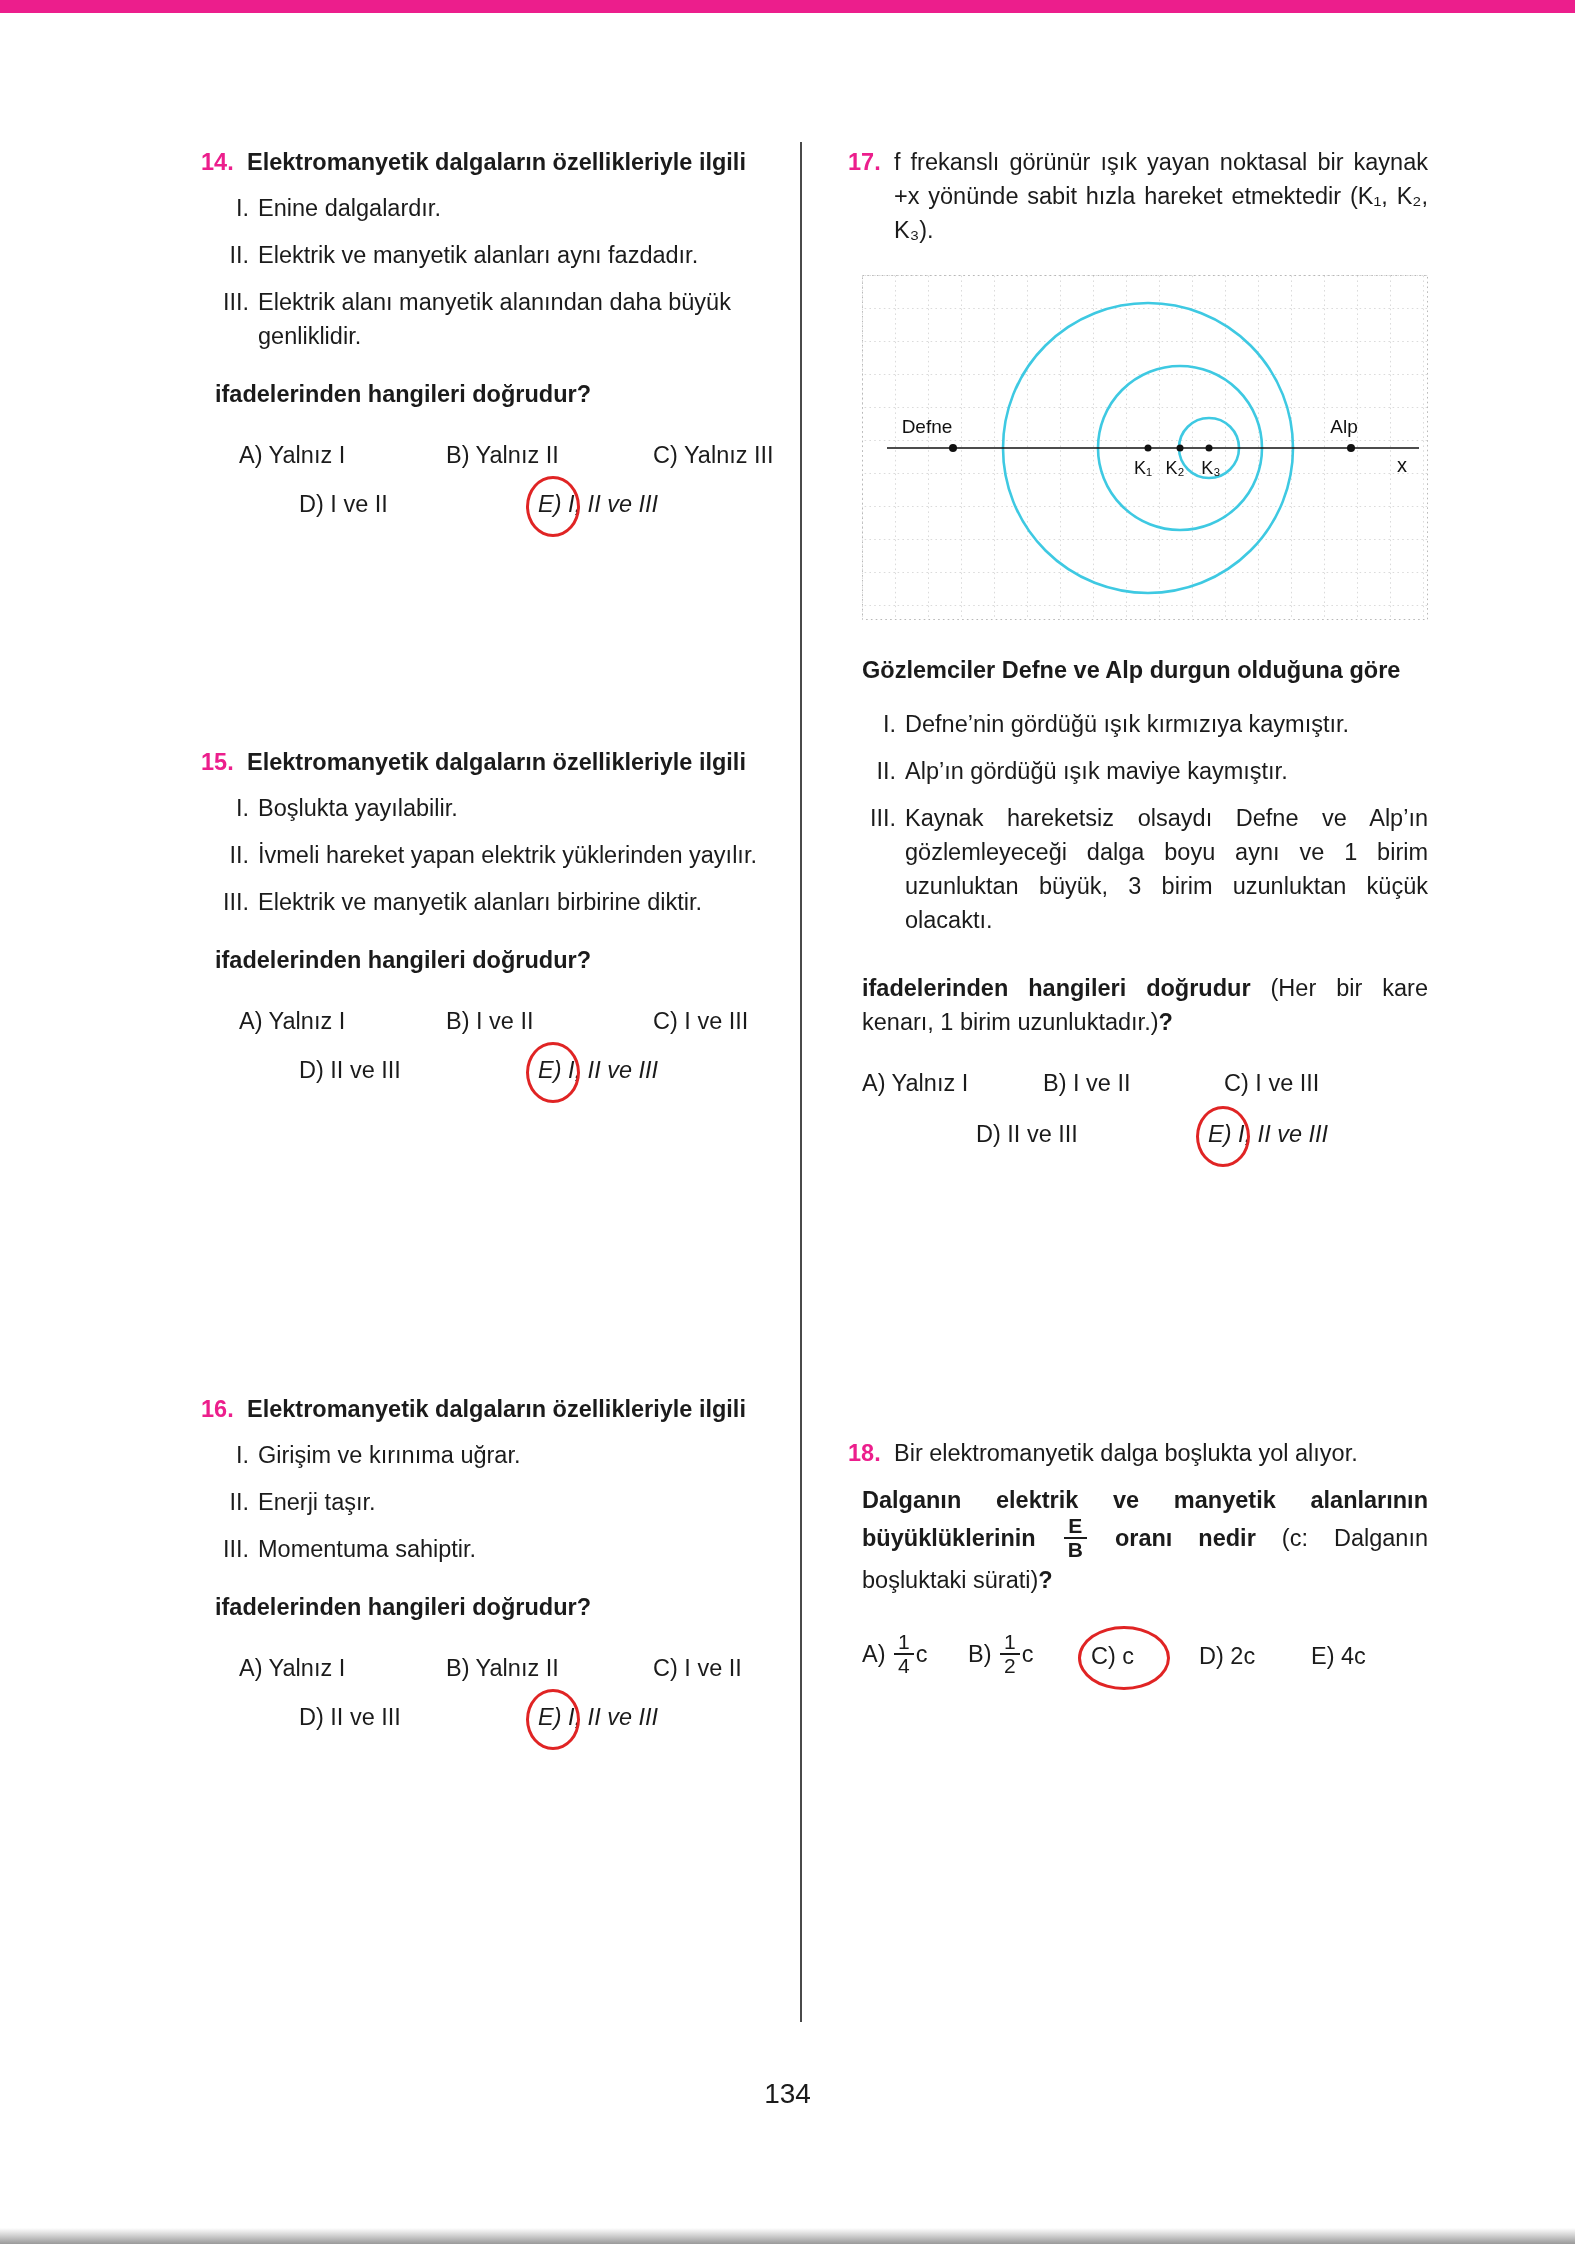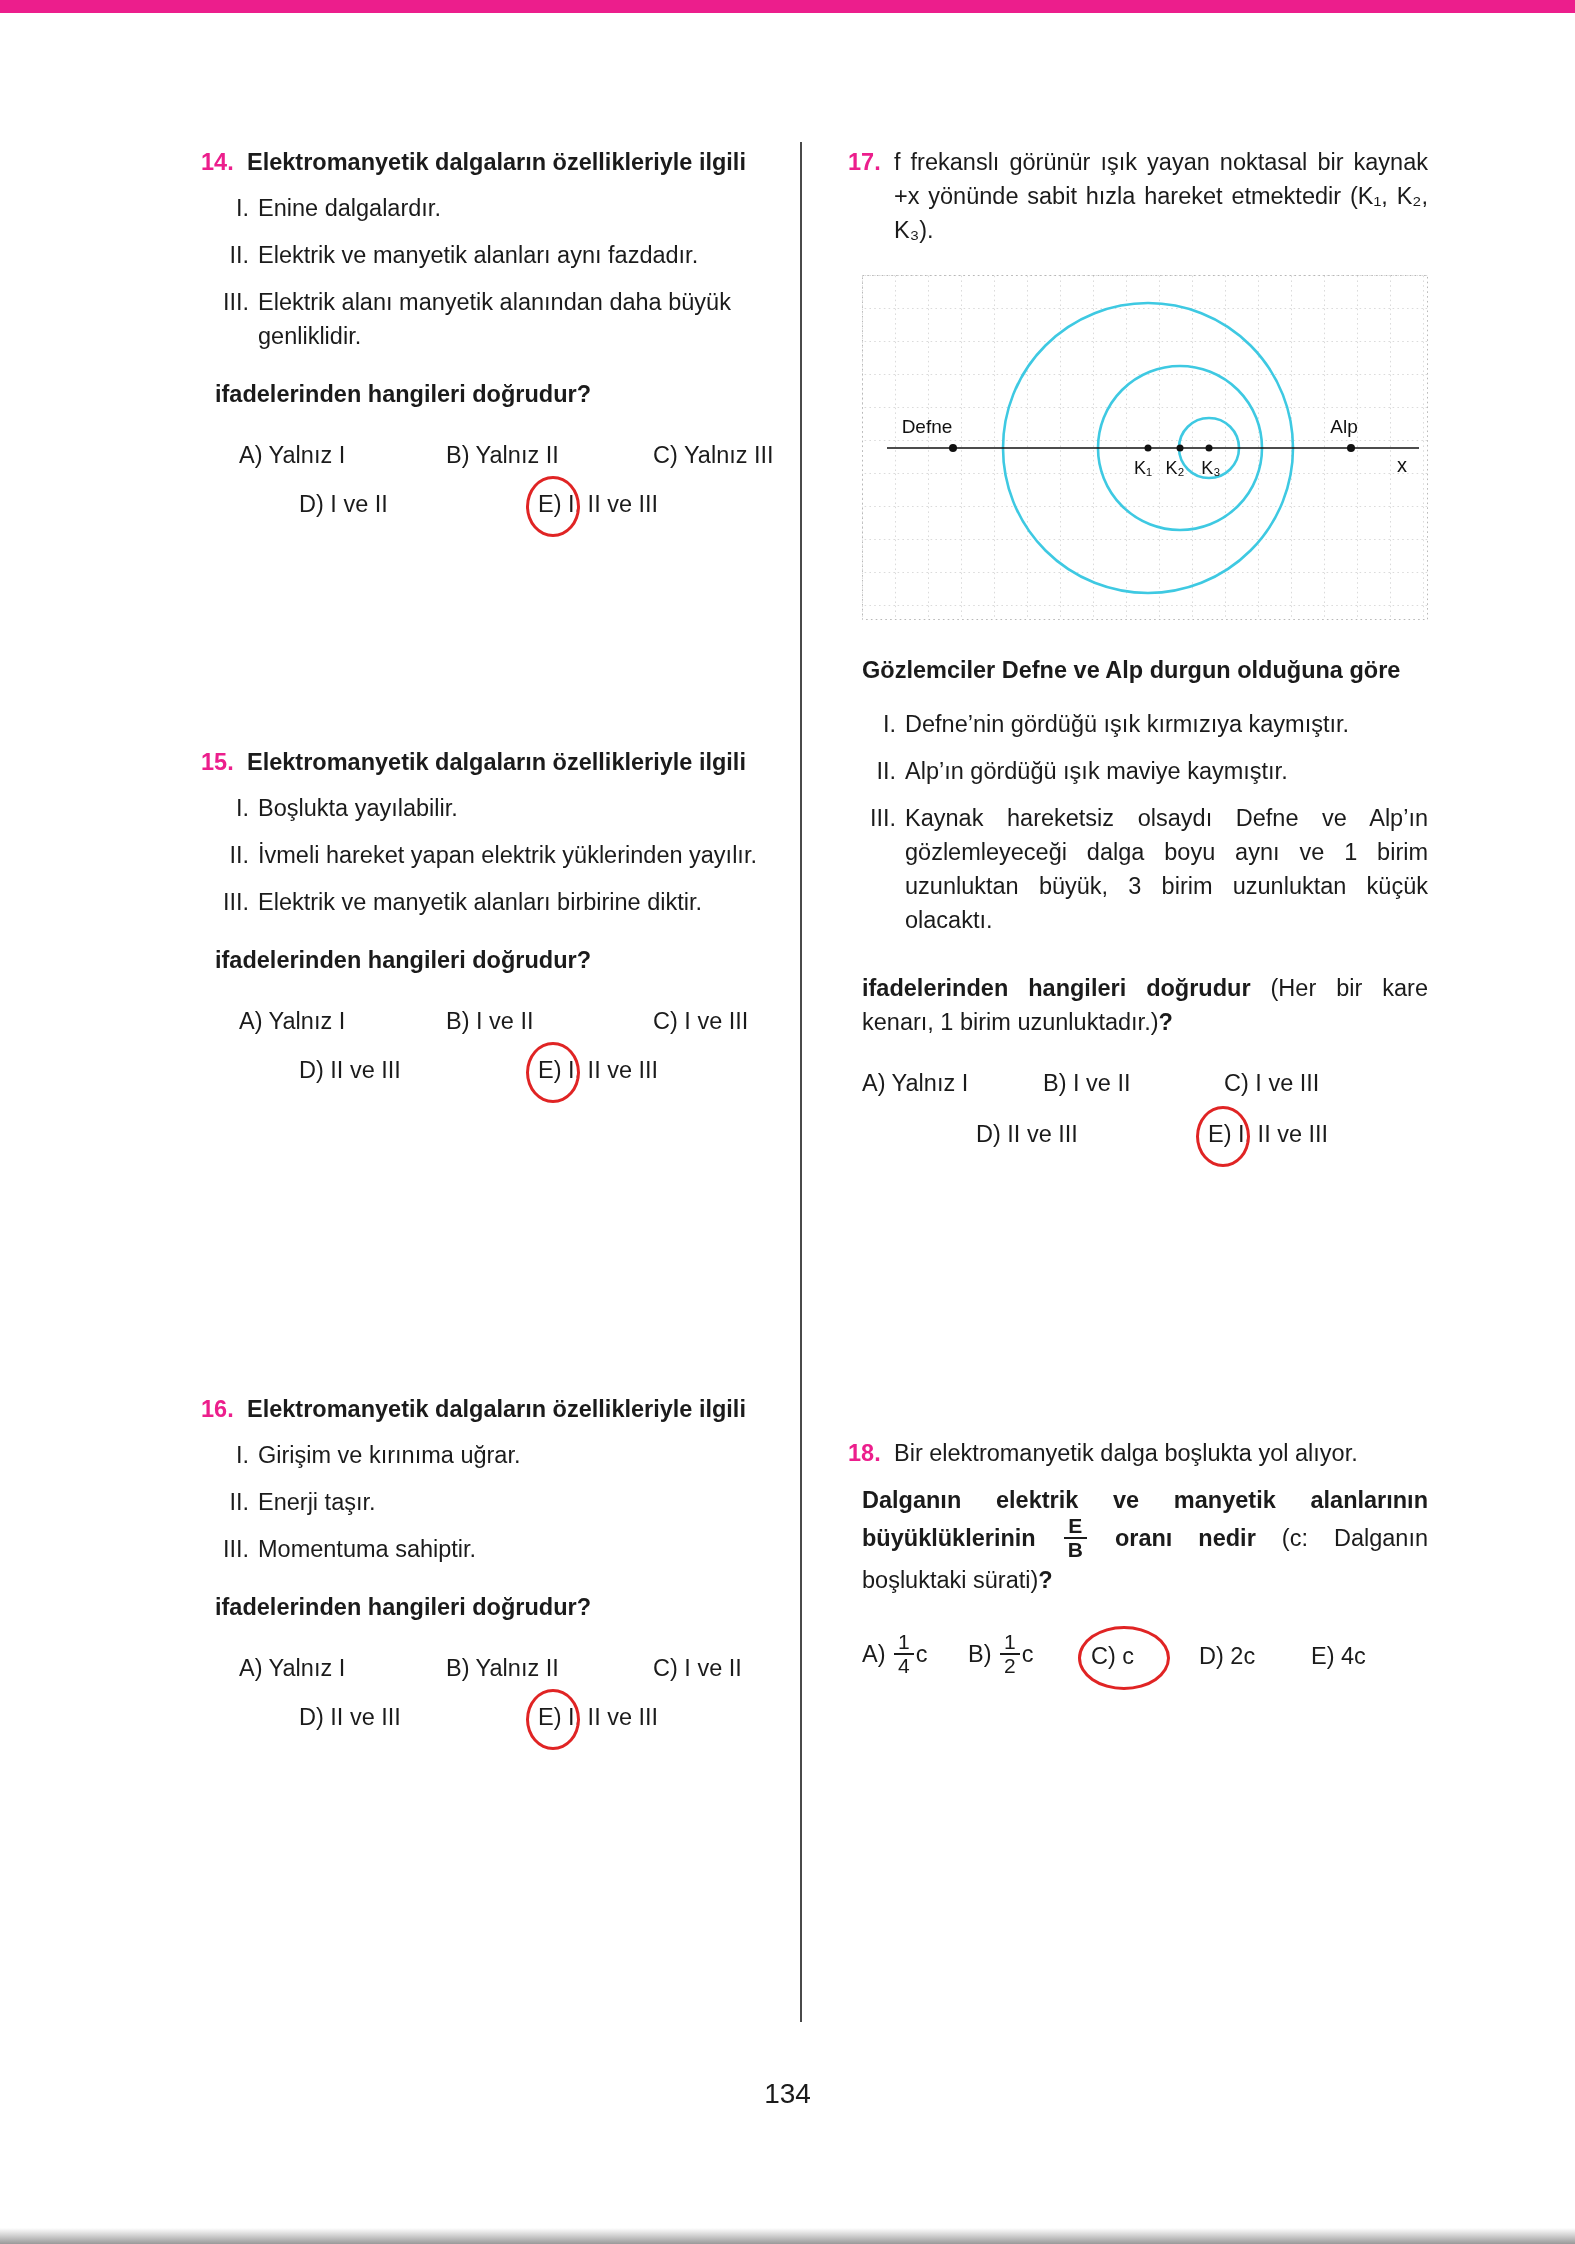--- a/index.html
+++ b/index.html
@@ -28,21 +28,21 @@
   .q-prompt{font-weight:700;margin-top:24px;}
   .q-prompt-mixed{margin-top:34px;text-align:justify;}
   .opts-row1{margin-top:27px;white-space:nowrap;}
   .opts-row2{margin-top:15px;white-space:nowrap;}
   .lcol .opt-slot{display:inline-block;width:183px;margin-left:24px;}
   .lcol .opts-row2{padding-left:84px;}
   .lcol .opt-d{display:inline-block;width:239px;}
   .rcol .opt-slot{display:inline-block;width:181px;}
   .rcol .opts-row2{padding-left:81px;margin-top:17px;}
   .rcol .opt-d{display:inline-block;width:232px;margin-left:33px;}
-  .opt-e{position:relative;display:inline-block;}
+  .opt-e{position:relative;display:inline-block;font-style:italic;}
   .red-circle{position:absolute;left:-12px;top:-11px;width:48px;height:55px;
     border:3px solid #e02424;border-radius:50%;}
   .diagram-wrap{margin-top:28px;}
   .diagram text{font-family:"Liberation Sans",sans-serif;font-size:19px;fill:#111;}
   .diagram text.axis-label{font-size:20px;}
   .diagram text.klabel{font-size:18px;}
   .subheading{font-weight:700;margin-top:24px;}
   .frac{display:inline-block;vertical-align:middle;text-align:center;line-height:1.05;
     font-size:21px;margin:0 2px;position:relative;top:-2px;}
   .frac .num,.frac .den{display:block;padding:0 4px;}

